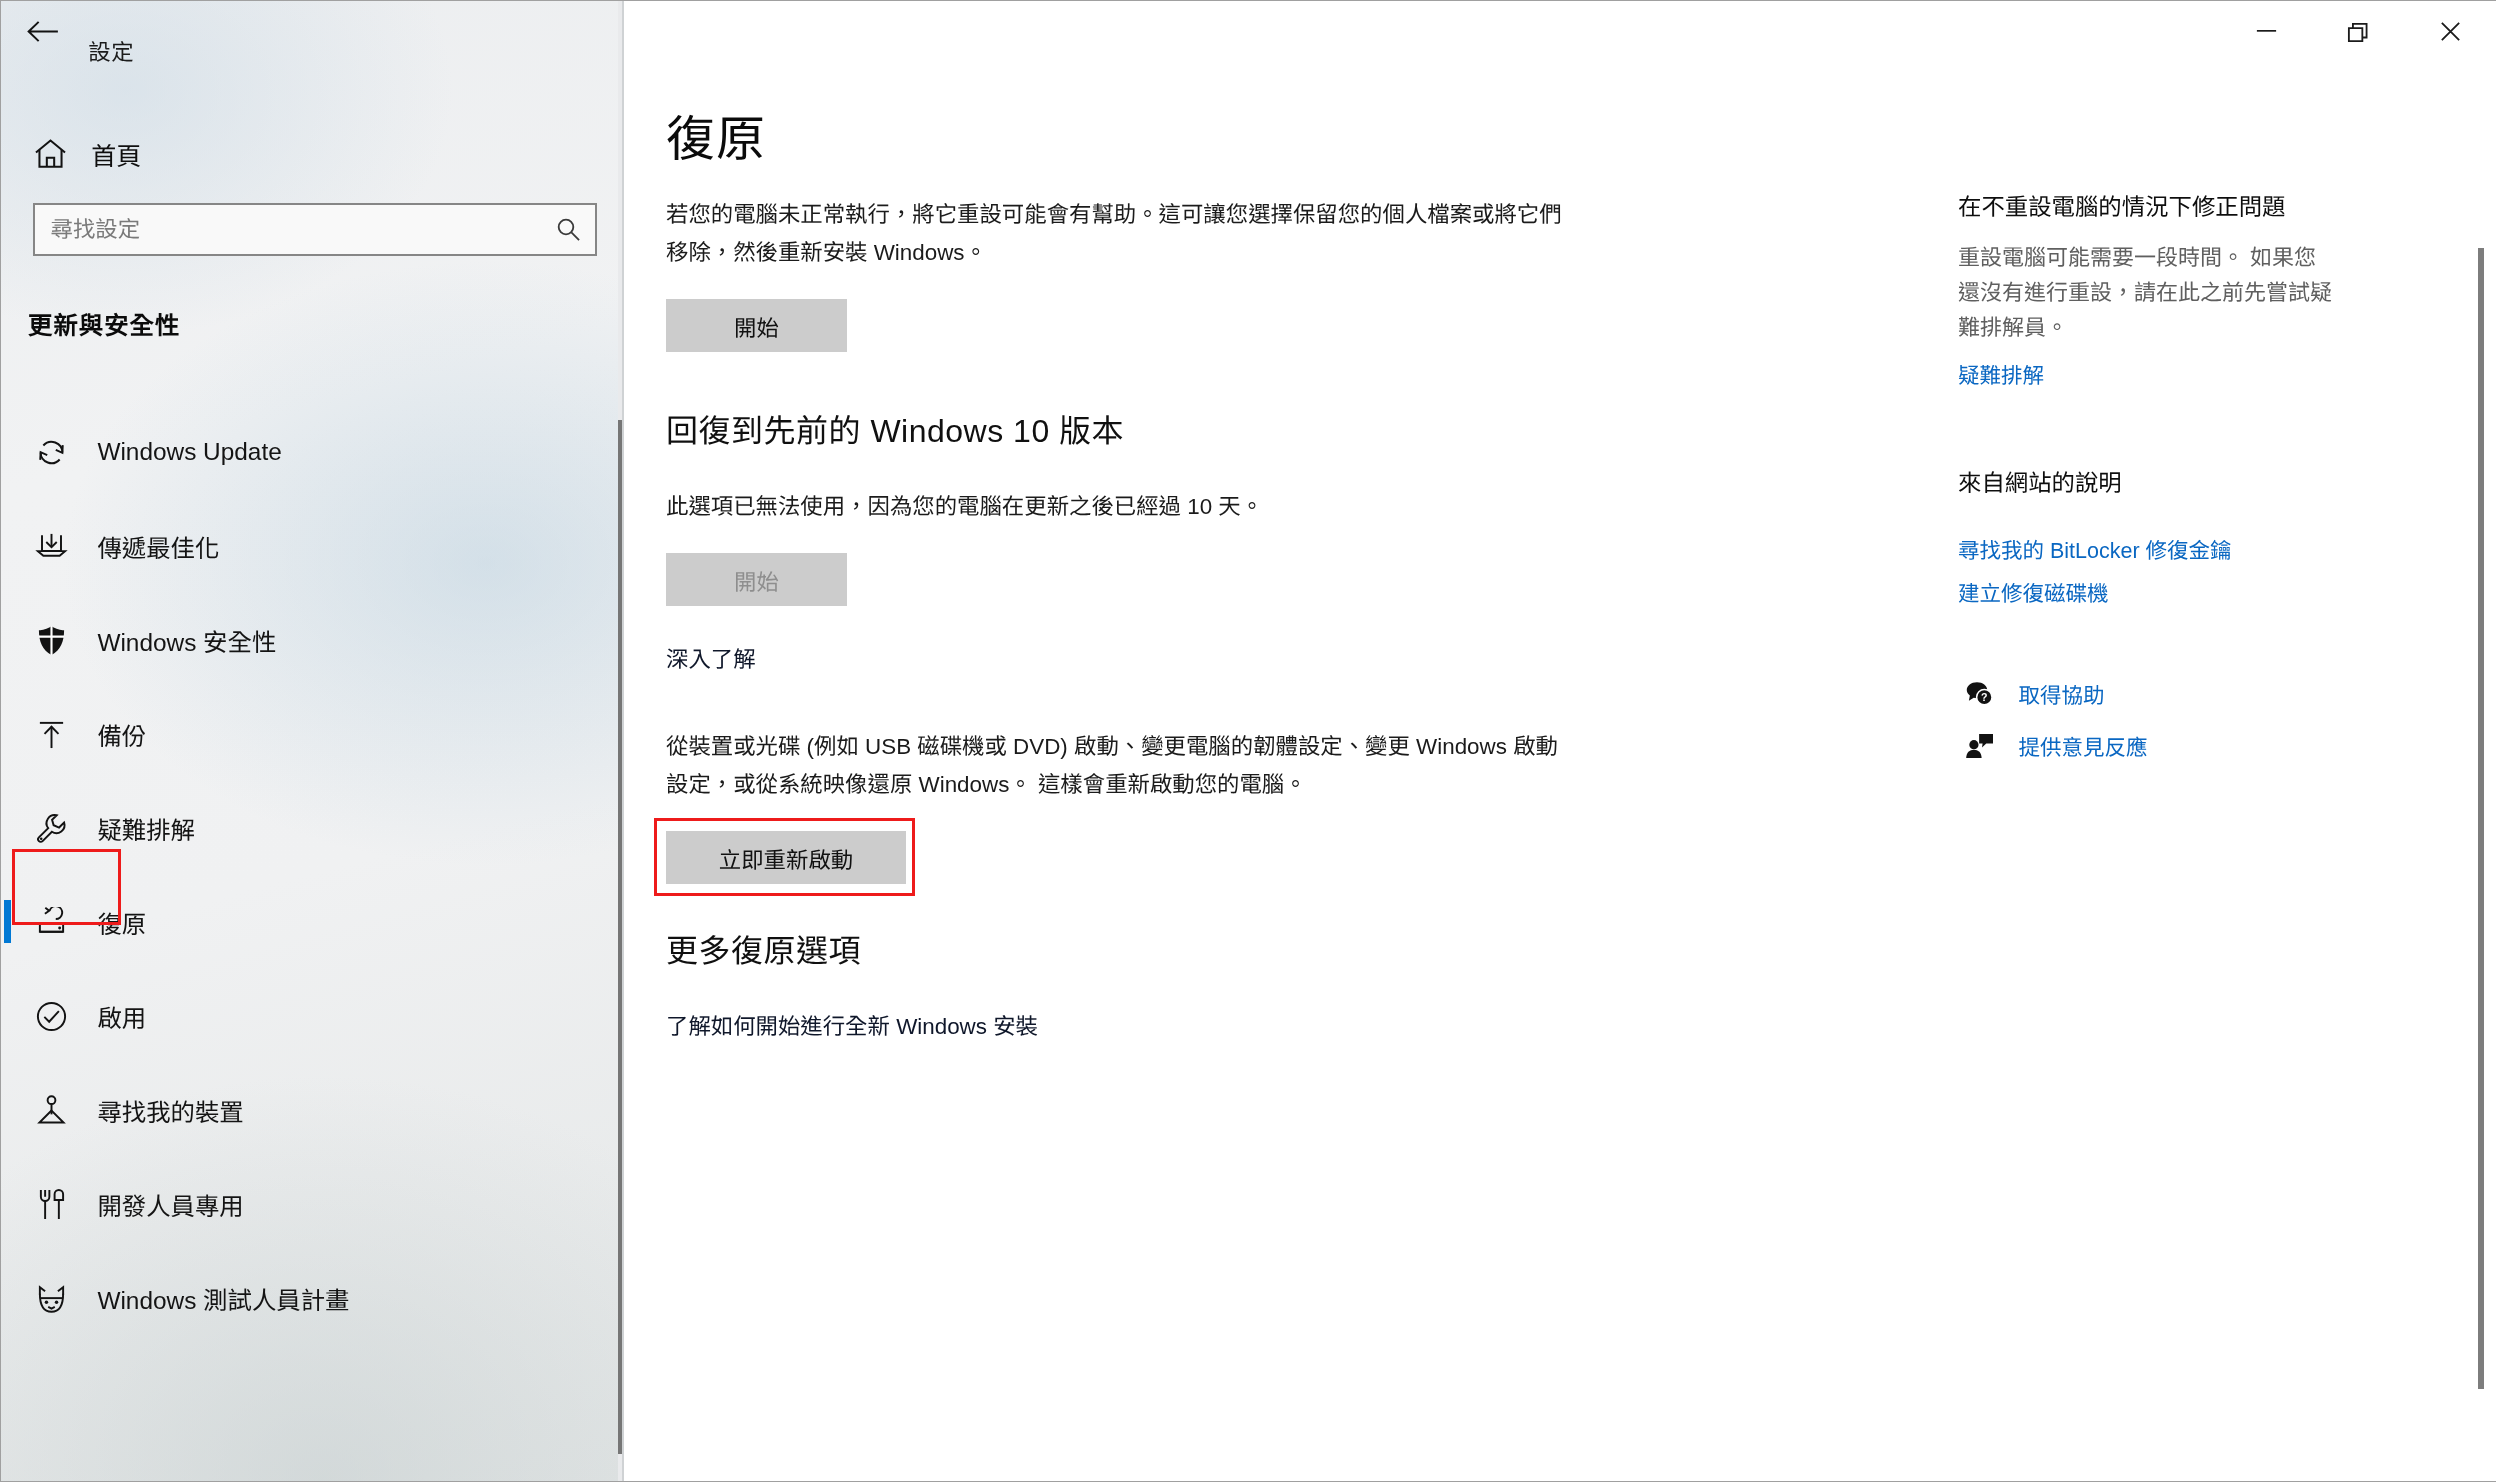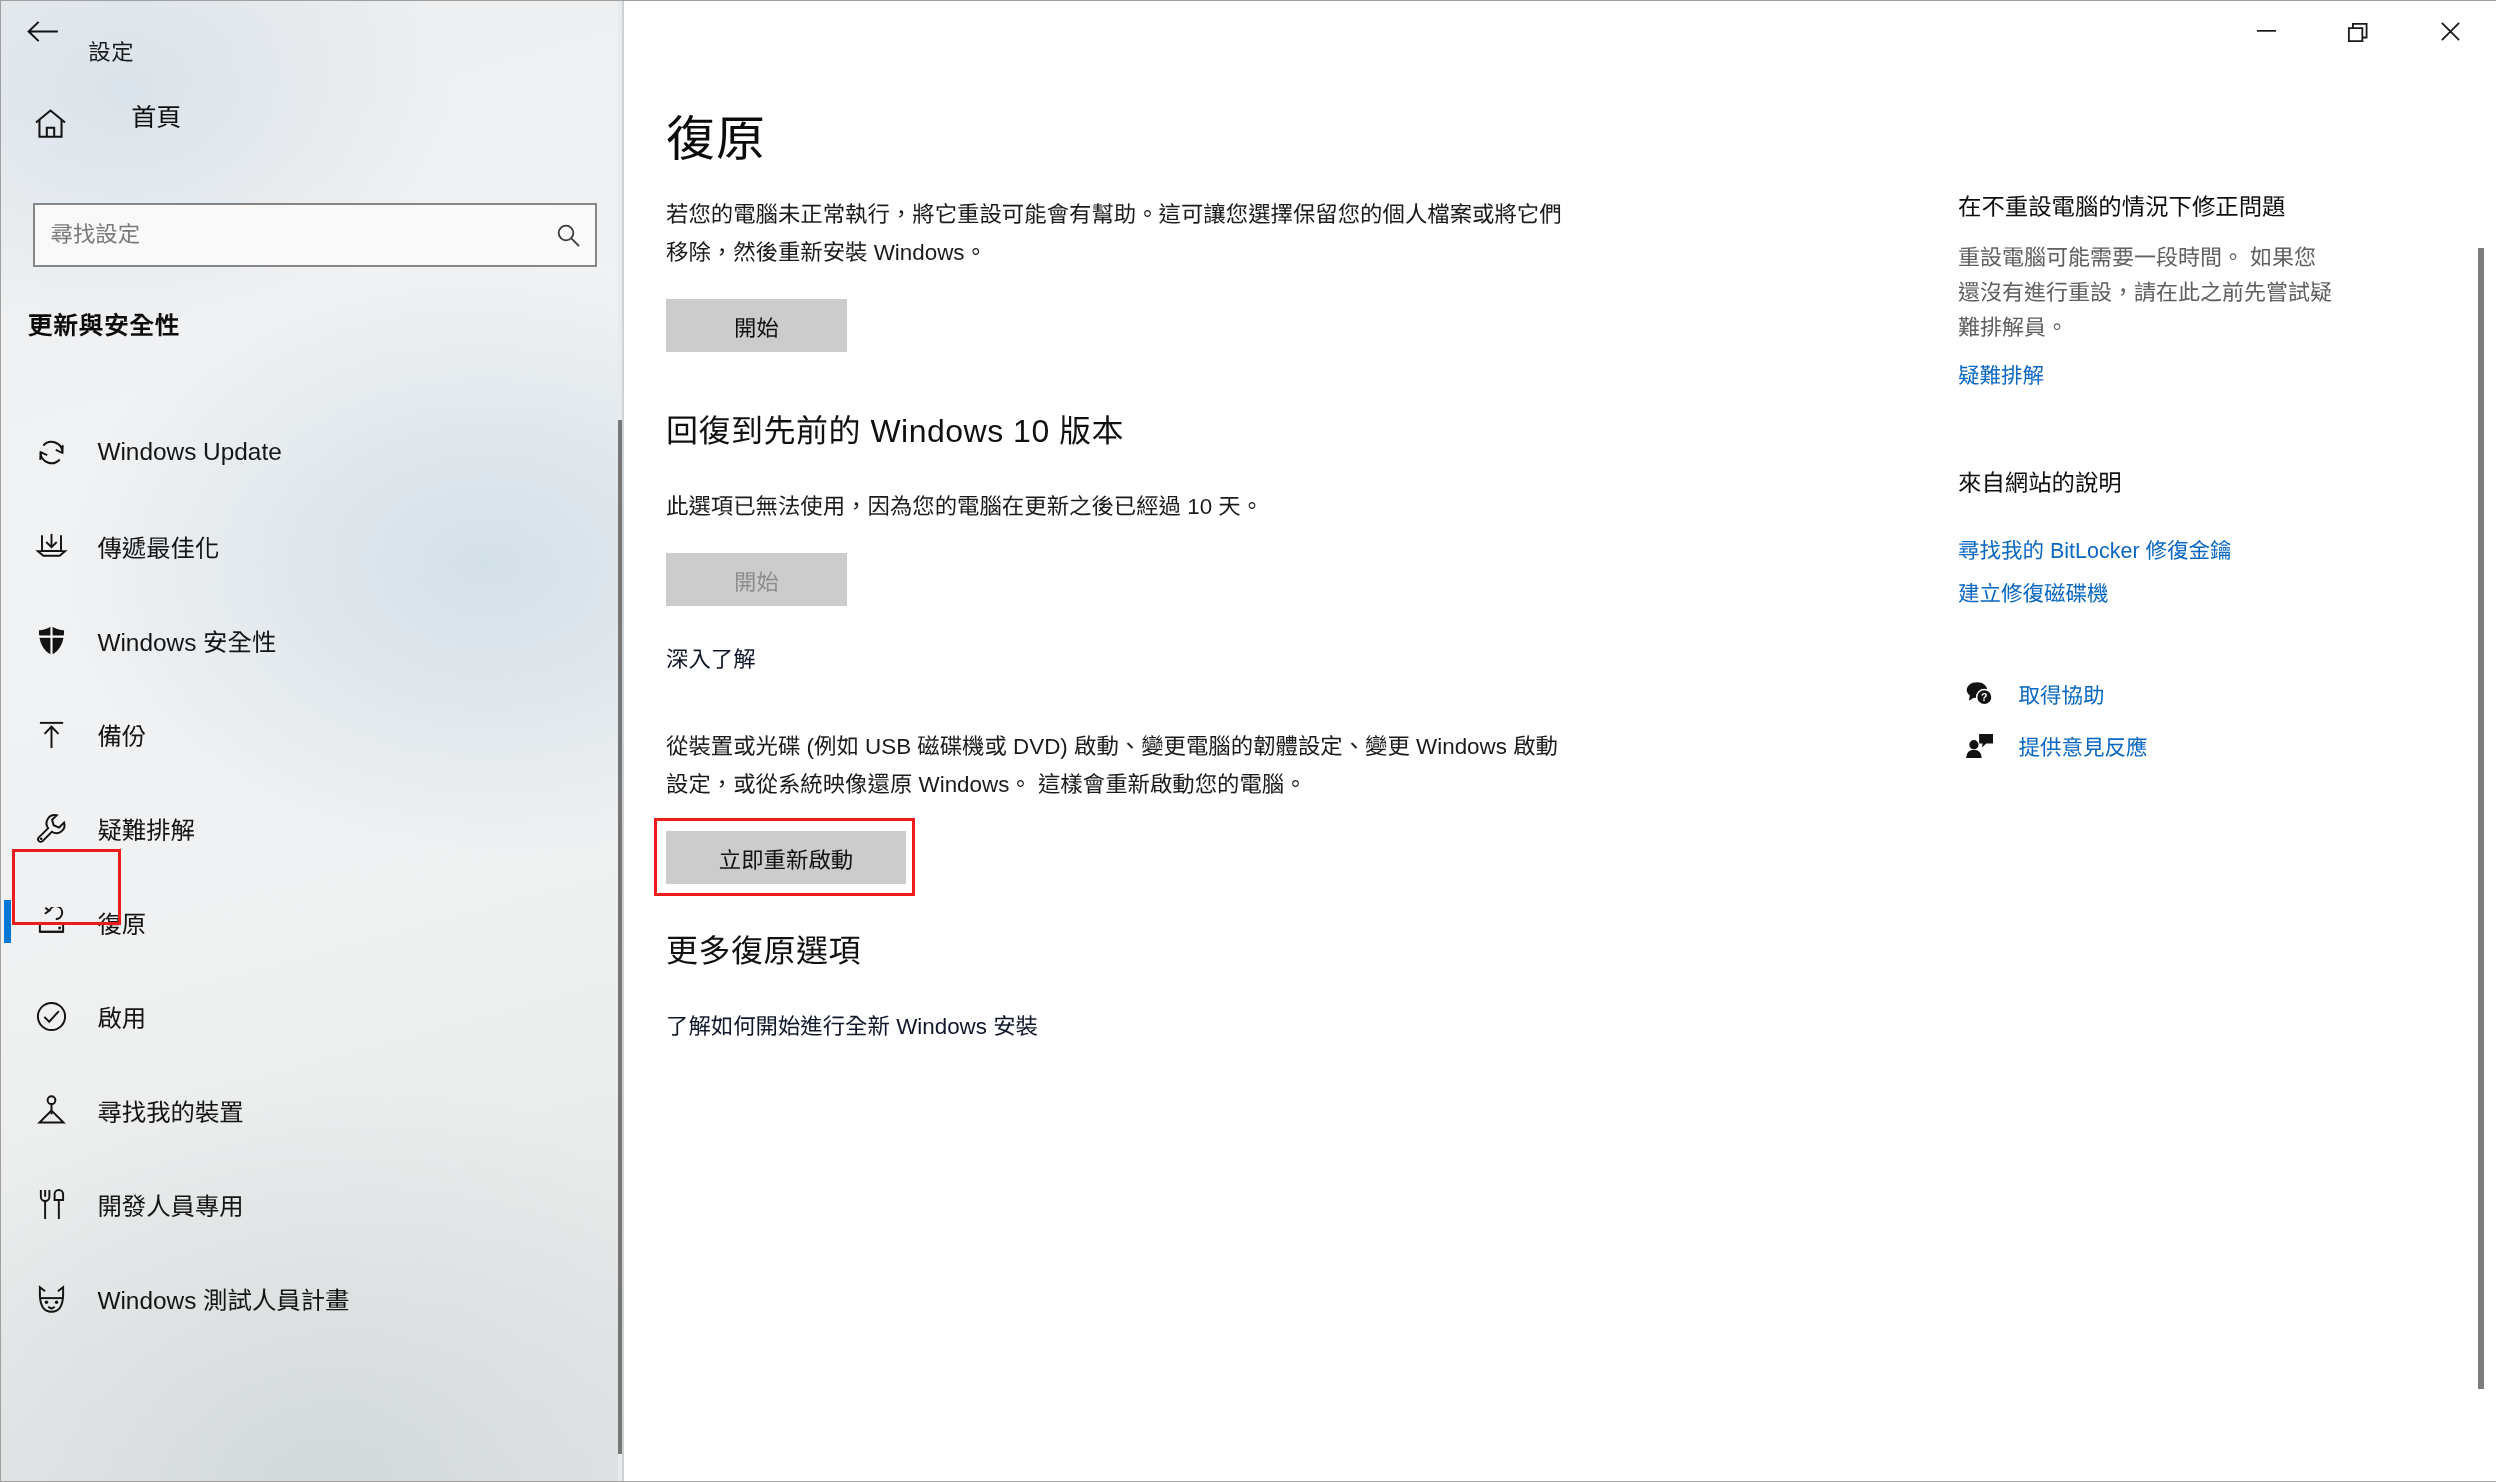--- a/index.html
+++ b/index.html
@@ -70,42 +70,42 @@
   .app-title {
     font-size: 22.4px;
     color: #1b1b1b;
     margin-left: 15.6px;
     letter-spacing: 0.5px;
     margin-top: 37px;
   }
 
   .home-row {
     position: absolute;
-    left: 0; top: 96px;
+    left: 0; top: 126px;
     width: 585px;
     height: 53px;
     display: flex;
-    cursor: default;
-    gap: 40px;
+    align-items: center;
+    cursor: default;
   }
   .home-icon {
     width: 55px;
     margin-left: 21.5px;
     display: flex; align-items: center; justify-content: center;
   }
   .home-label {
     font-size: 25px;
     color: #0f0f0f;
     margin-left: 13.7px;
   }
 
   .search-wrap {
     position: absolute;
     left: 32px; top: 202px;
-    width: 564px; height: 64px;
+    width: 564px; height: 53px;
     box-sizing: border-box;
     background: #f9f9f9;
     border: 2px solid #868686;
     display: flex;
     align-items: center;
   }
   .search-input {
     flex: 1;
     border: 0;
     outline: none;

